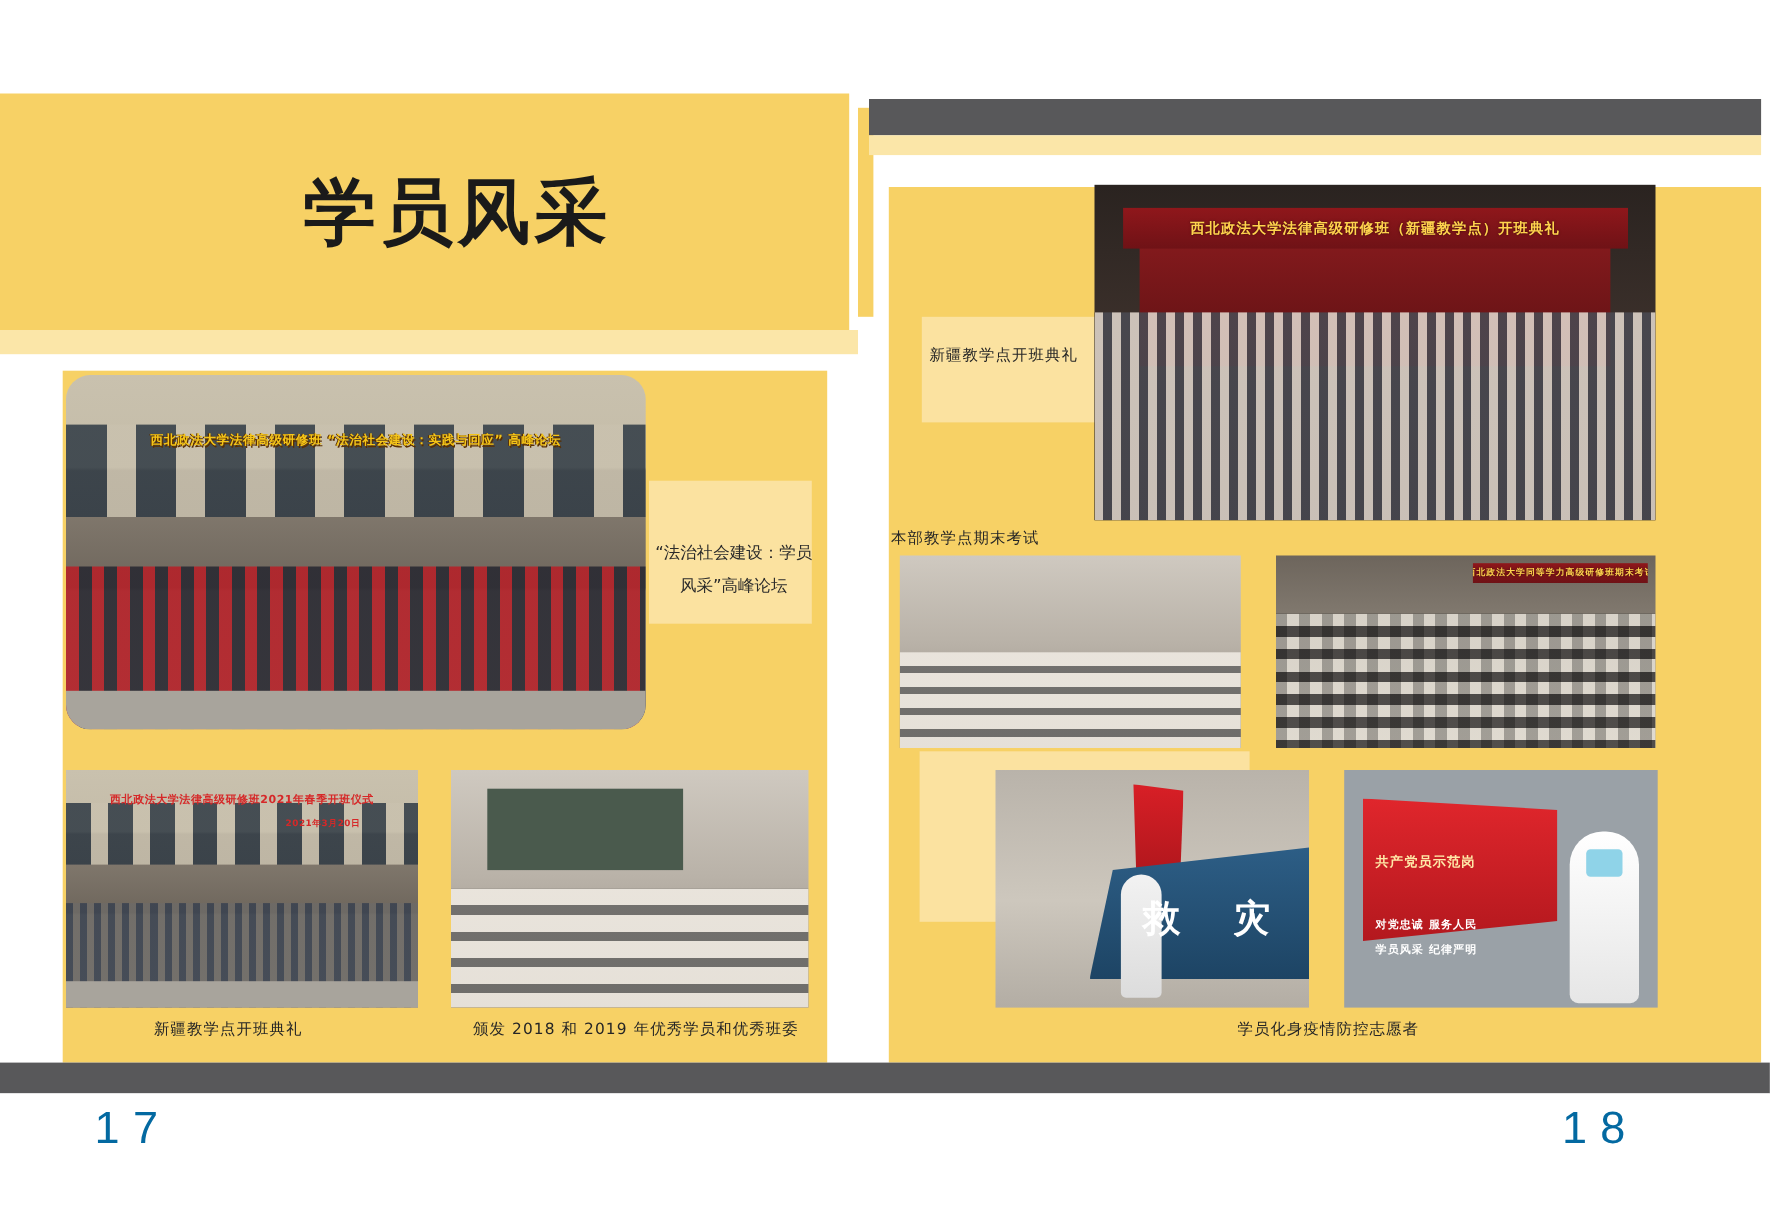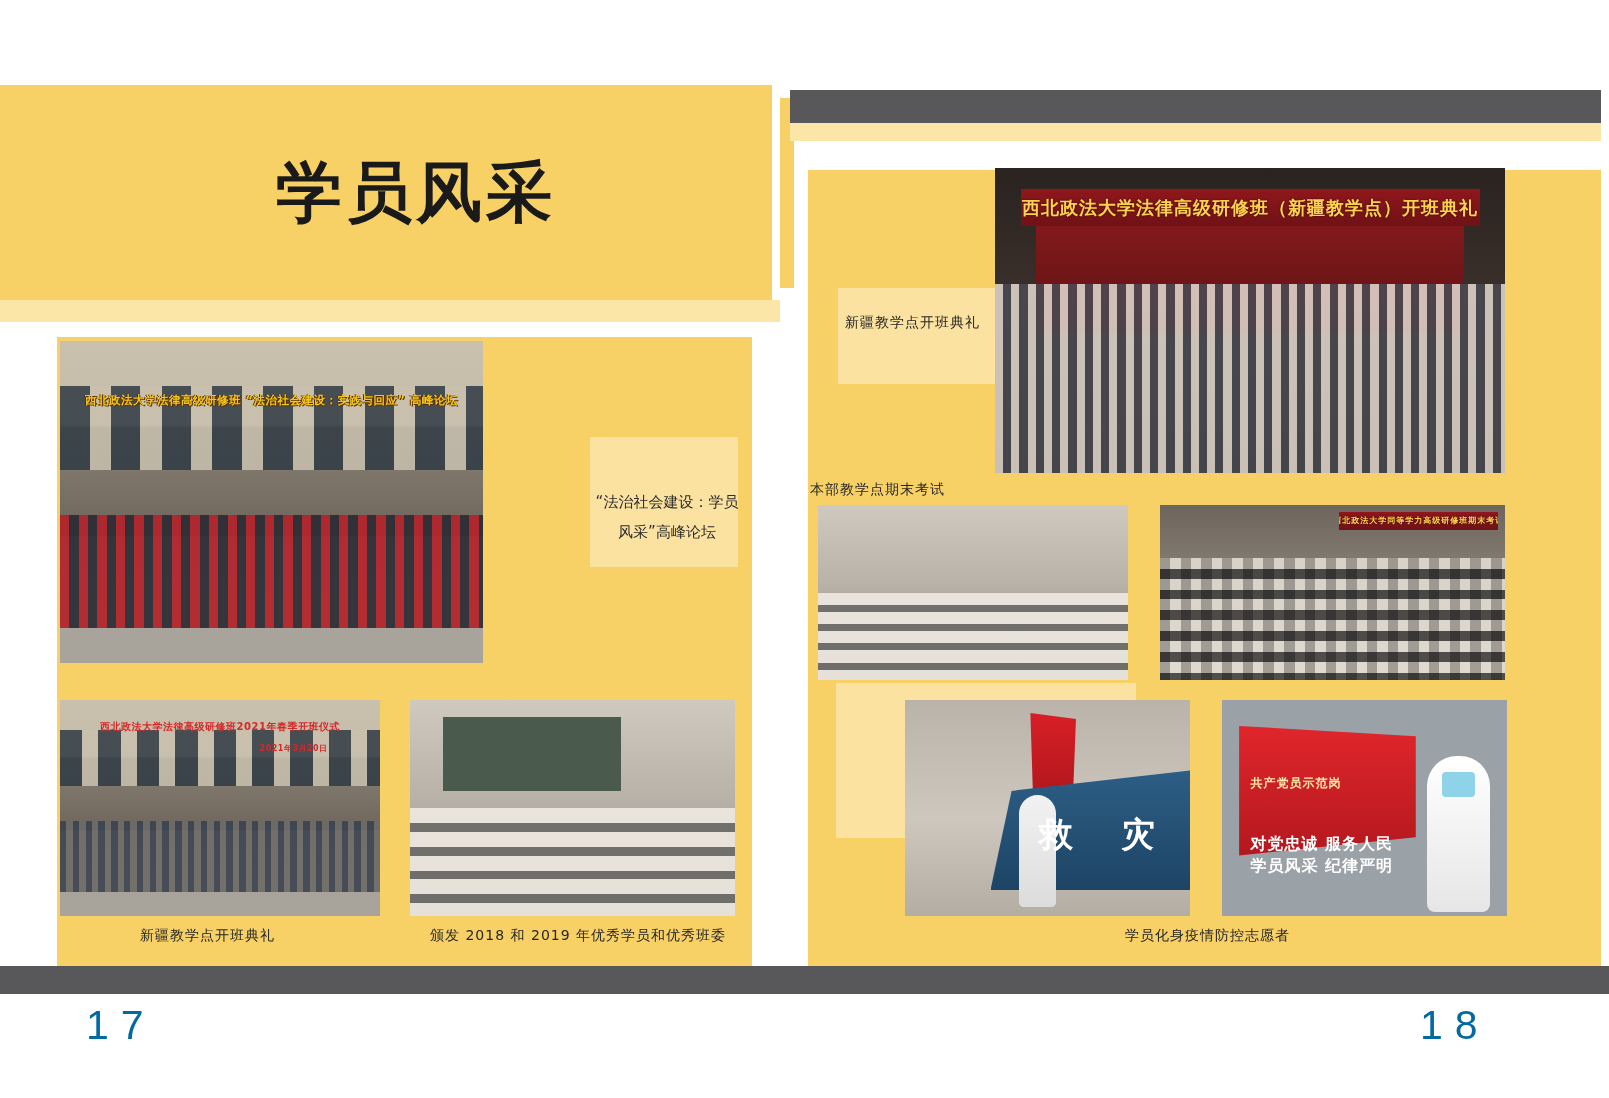--- a/index.html
+++ b/index.html
@@ -49,21 +49,21 @@
   }
   .l-caption-text{
     position:absolute;left:592px;top:487px;width:150px;
     font-size:15px;line-height:30px;color:#2b2b2b;text-align:center;
     font-family:"DejaVu Sans","Liberation Sans",sans-serif;
   }
 
   .photo{position:absolute;overflow:hidden;background:#9a9a9a;}
 
   
-  #l-photo-forum{left:60px;top:341px;width:423px;height:322px;}
+  #l-photo-forum{left:60px;top:341px;width:527px;height:322px;border-radius:22px;}
   
   #l-photo-open{left:60px;top:700px;width:320px;height:216px;}
   #l-photo-award{left:410px;top:700px;width:325px;height:216px;}
 
   .cap{
     position:absolute;font-size:14px;color:#262626;letter-spacing:1px;
     font-family:"DejaVu Sans","Liberation Sans",sans-serif;white-space:nowrap;
   }
   #cap-l-open{left:140px;top:927px;}
   #cap-l-award{left:430px;top:927px;}
@@ -177,21 +177,21 @@
   .ph-flagboard .redflag{
     position:absolute;left:6%;top:12%;width:62%;height:60%;
     background:linear-gradient(180deg,#e0262c,#b3181e);
     clip-path:polygon(0 0,100% 8%,100% 86%,0 100%);
   }
   .ph-flagboard .flagtext{
     position:absolute;left:10%;top:22%;color:#ffe9a8;font-size:12px;font-weight:700;letter-spacing:1px;
     font-family:"DejaVu Sans","Liberation Sans",sans-serif;white-space:nowrap;margin-top:27px;
   }
   .ph-flagboard .sub1,.ph-flagboard .sub2{
-    position:absolute;left:10%;color:#fff;font-size:16px;font-weight:700;letter-spacing:1px;
+    position:absolute;left:10%;color:#fff;font-size:10px;font-weight:700;letter-spacing:1px;
     font-family:"DejaVu Sans","Liberation Sans",sans-serif;white-space:nowrap;
   }
   .ph-flagboard .sub1{top:62%;}
   .ph-flagboard .sub2{top:72%;}
   .ph-flagboard .worker{
     position:absolute;right:6%;bottom:2%;width:22%;height:72%;
     background:linear-gradient(180deg,#ffffff,#e6e6e6);border-radius:30px 30px 8px 8px;
   }
   .ph-flagboard .worker:after{
     content:"";position:absolute;left:24%;top:10%;width:52%;height:16%;
@@ -248,21 +248,21 @@
     <div class="r-dark-bar"></div>
     <div class="r-dark-shadow"></div>
 
     <div class="r-body-panel"></div>
     <div class="r-sub-panel-a"></div>
     <div class="r-sub-panel-b"></div>
 
     <div class="photo ph-hall" id="r-photo-xinjiang">
       <div class="curtain"></div>
       <div class="rows"></div>
-      <div class="banner-red" style="top:7%;font-size:18px;">西北政法大学法律高级研修班（新疆教学点）开班典礼</div>
+      <div class="banner-red" style="top:7%;font-size:13px;">西北政法大学法律高级研修班（新疆教学点）开班典礼</div>
     </div>
     <div class="cap" id="cap-r-xinjiang">新疆教学点开班典礼</div>
 
     <div class="cap" id="cap-r-exam">本部教学点期末考试</div>
 
     <div class="photo ph-class" id="r-photo-exam1">
       <div class="desks"></div>
     </div>
 
     <div class="photo ph-exam" id="r-photo-exam2">

